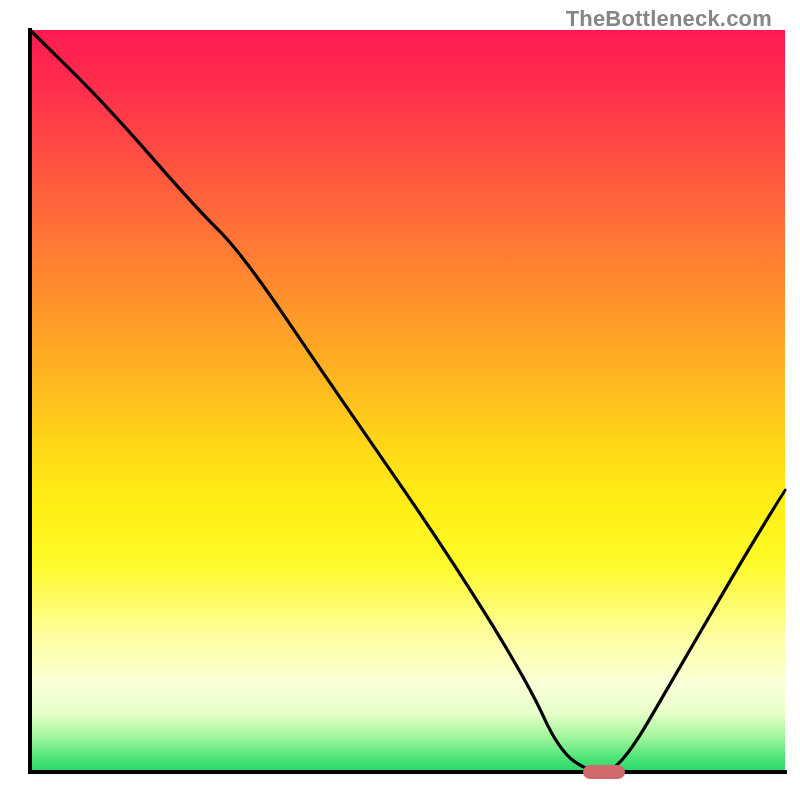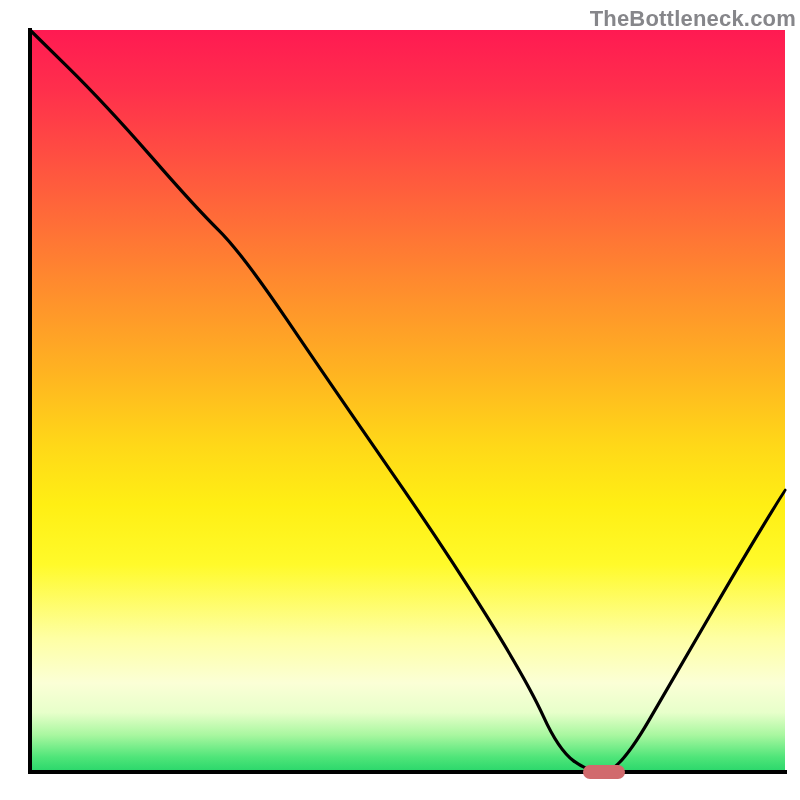--- a/index.html
+++ b/index.html
@@ -1,21 +1,21 @@
 <!DOCTYPE html>
 <html><head>
 <meta charset="utf-8">
 <style>
   * { margin: 0; padding: 0; box-sizing: border-box; }
   html, body { width: 800px; height: 800px; overflow: hidden; background: #fff; }
   .stage { position: relative; width: 800px; height: 800px; }
   .watermark {
     position: absolute;
     top: 6px;
-    right: 4px;
+    right: 28px;
     font-family: Arial, Helvetica, sans-serif;
     font-size: 22px;
     font-weight: 600;
     color: #86868a;
     letter-spacing: 0.2px;
   }
   
   .plot {
     position: absolute;
     left: 30px;   

